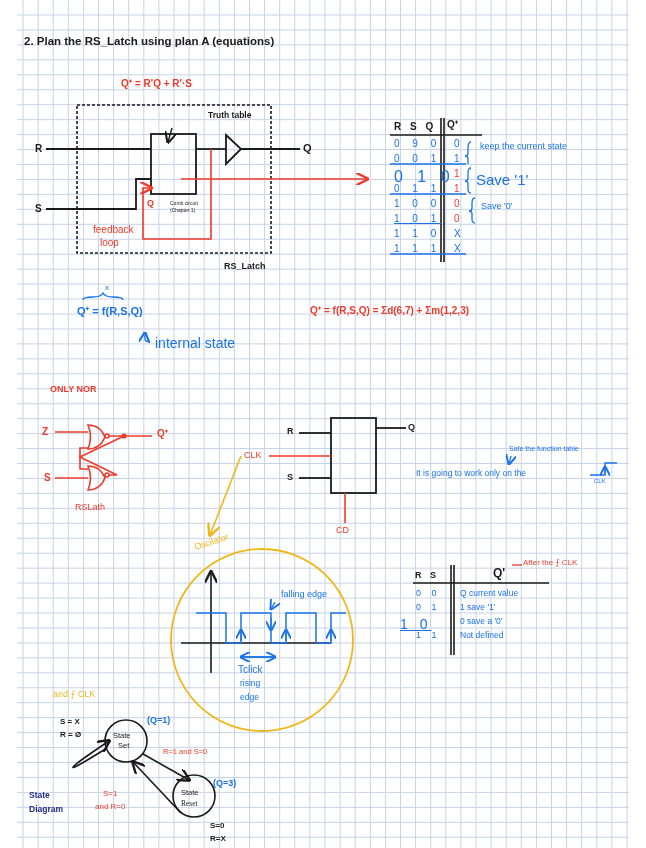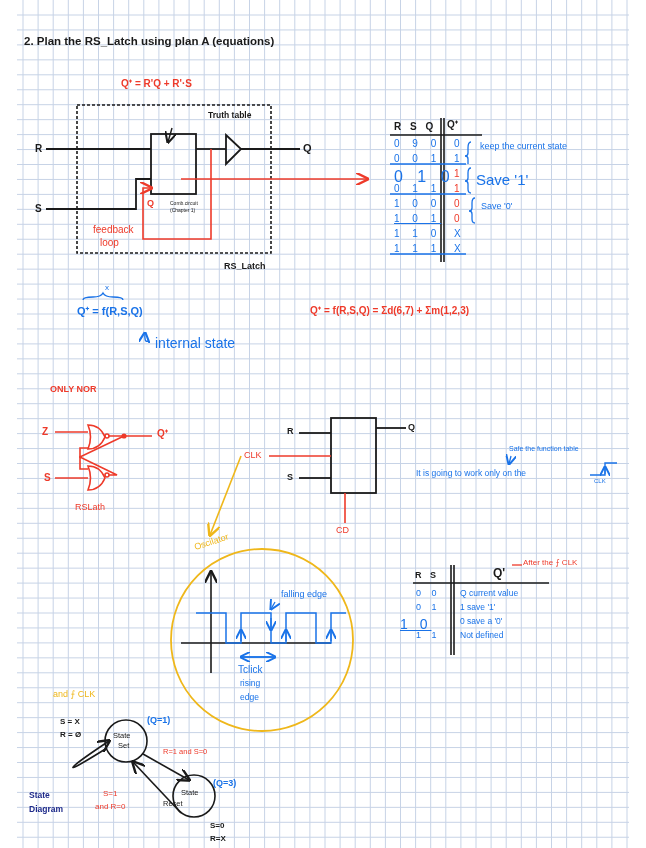--- a/index.html
+++ b/index.html
@@ -327,19 +327,19 @@
 
 <div class="t ylw" style="left:53px;top:690px;font-size:9px;">and ⨍ CLK</div>
 <div class="t blk b" style="left:60px;top:718px;font-size:8px;">S = X</div>
 <div class="t blk b" style="left:60px;top:731px;font-size:8px;">R = Ø</div>
 <div class="t blk" style="left:113px;top:732px;font-size:7.5px;">State</div>
 <div class="t blk" style="left:118px;top:742px;font-size:7.5px;">Set</div>
 <div class="t blu b" style="left:147px;top:716px;font-size:9px;">(Q=1)</div>
 <div class="t red" style="left:163px;top:748px;font-size:7.5px;">R=1 and S=0</div>
 <div class="t blu b" style="left:213px;top:779px;font-size:9px;">(Q=3)</div>
 <div class="t blk" style="left:181px;top:789px;font-size:7.5px;">State</div>
-<div class="t blk" style="left:163px;top:800px;font-size:7.5px;">Reset</div>
+<div class="t blk" style="left:181px;top:800px;font-size:7.5px;font-family:Liberation Serif, serif;">Reset</div>
 <div class="t red" style="left:103px;top:790px;font-size:8px;">S=1</div>
 <div class="t red" style="left:95px;top:803px;font-size:8px;">and R=0</div>
 <div class="t blk b" style="left:210px;top:822px;font-size:8px;">S=0</div>
 <div class="t blk b" style="left:210px;top:835px;font-size:8px;">R=X</div>
 <div class="t nav b" style="left:29px;top:791px;font-size:8.5px;">State</div>
 <div class="t nav b" style="left:29px;top:805px;font-size:8.5px;">Diagram</div>
 
 </body></html>

